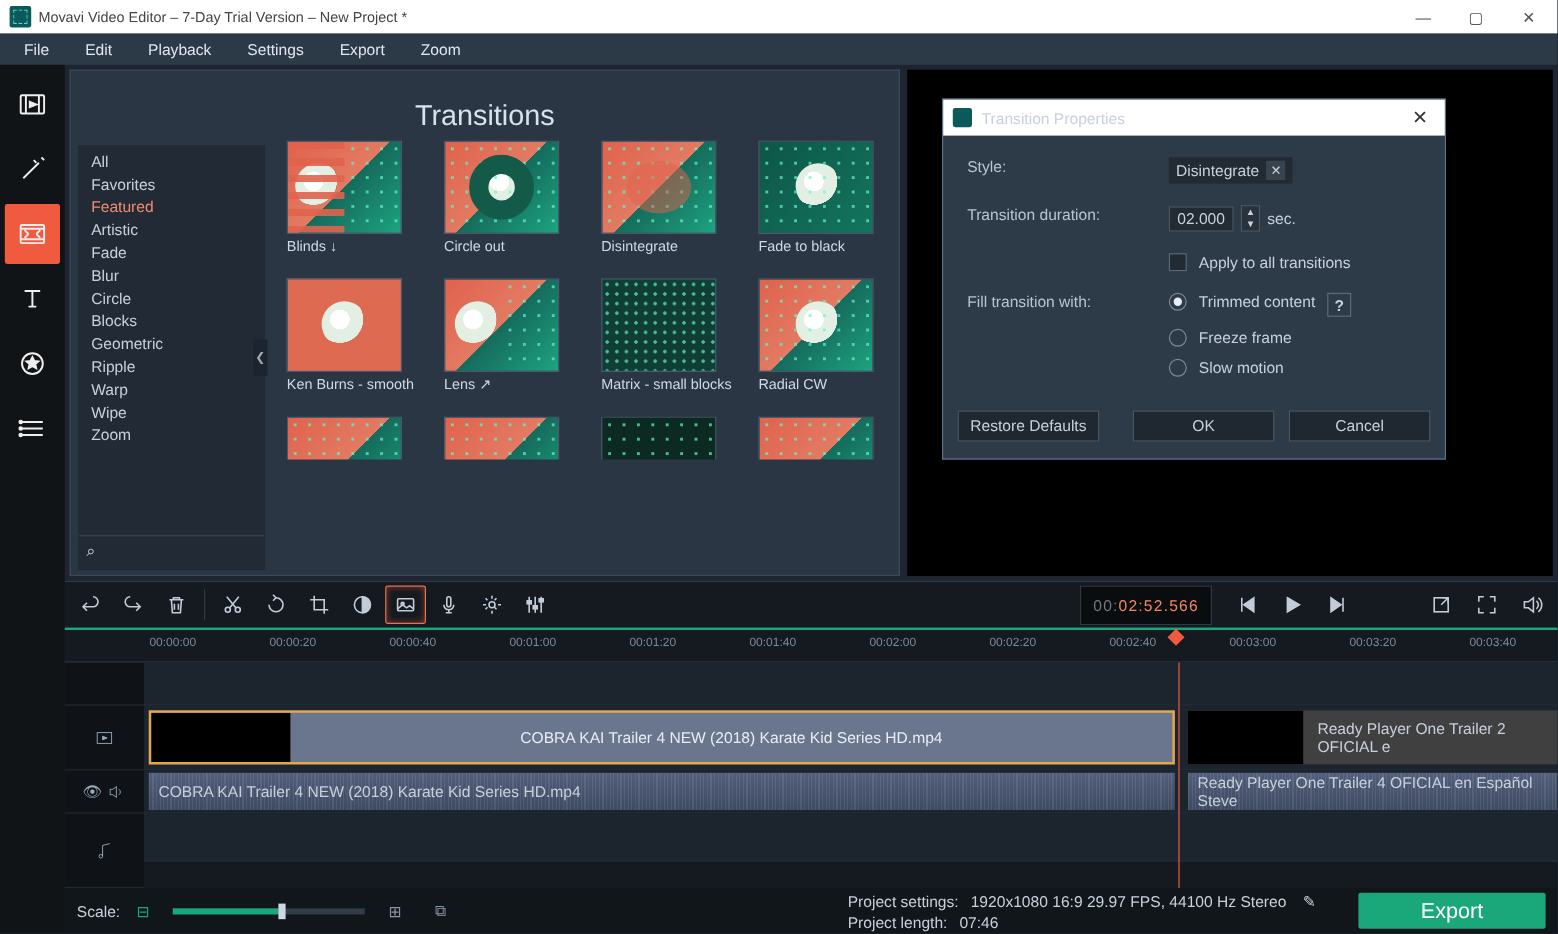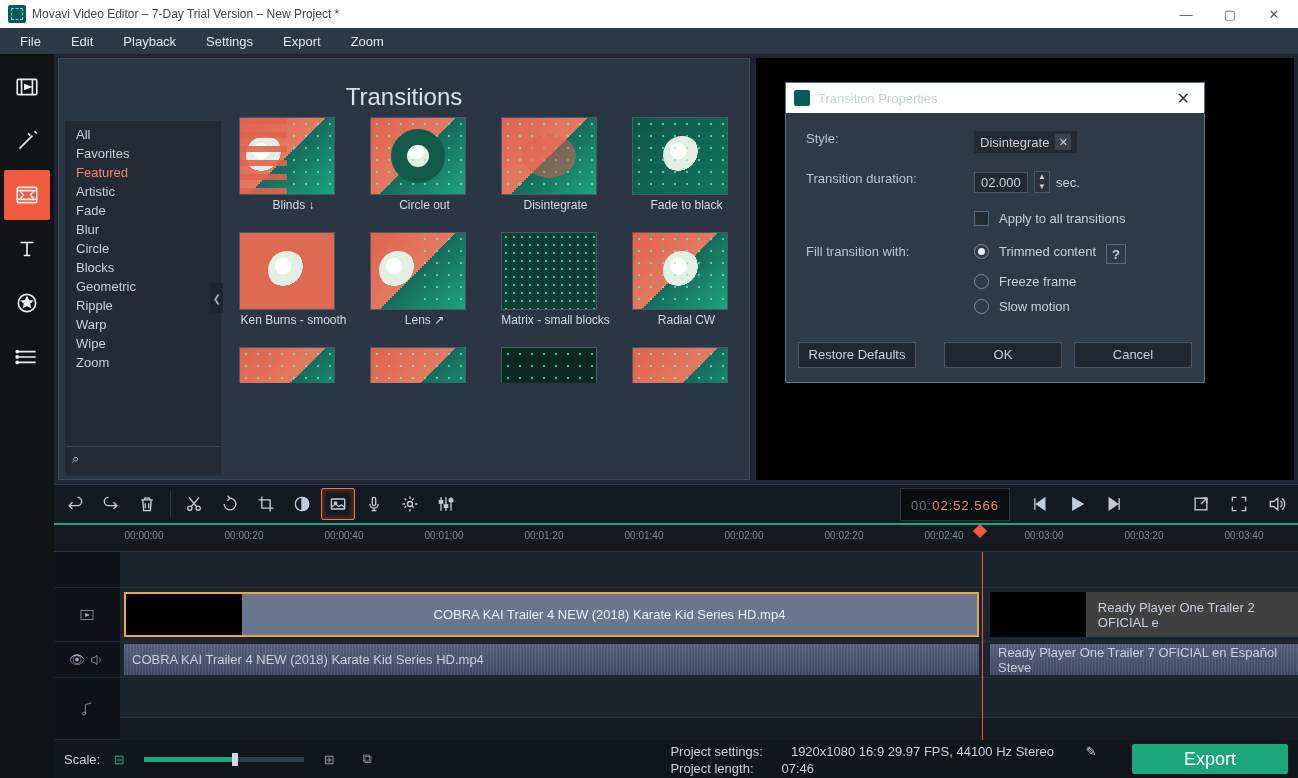--- a/index.html
+++ b/index.html
@@ -27,21 +27,21 @@
 .tp-body{flex:1;display:flex;min-height:0}
 .tp-categories{width:156px;background:#212a35;padding:4px 1px;position:relative;margin:4px 0 4px 6px;display:flex;flex-direction:column}
 .tp-catlist{flex:1;overflow:hidden}
 .tp-categories .cat{padding:2px 10px;font-size:13px;color:#c7d1dd}
 .tp-categories .cat.selected{color:#f28a6f}
 .tp-categories .collapse{position:absolute;right:-2px;top:50%;transform:translateY(-50%);width:12px;height:30px;background:#1b2430;display:flex;align-items:center;justify-content:center;font-size:10px;color:#aaa}
 .tp-search{border-top:1px solid #3a4756;padding:4px 6px;display:flex;align-items:center;gap:6px;color:#7a8a9a}
 .tp-search input{flex:1;background:transparent;border:none;outline:none;color:#ccc}
 .tp-grid{flex:1;overflow:hidden;padding:0 8px 4px 18px}
 .tp-gridrow{display:flex;gap:22px;margin-bottom:6px}
-.thumb-card{width:109px;text-align:center}
+.thumb-card{width:109px;}
 .thumb{width:96px;height:78px;background:linear-gradient(135deg,#e0624d 0%,#e37a62 50%,#156b5c 50%,#1ea380 100%);border:1px solid #4a5a6a;position:relative;overflow:hidden}
 .thumb .flower{position:absolute;width:38px;height:38px;border-radius:50%;background:radial-gradient(circle at 40% 40%,#fff 0 25%,#e4efe4 26% 60%, transparent 61%);filter:blur(.3px)}
 .thumb .sparkle{position:absolute;width:100%;height:100%;background-image:radial-gradient(circle,#5ff8c8 1.2px,transparent 1.6px);background-size:12px 12px;opacity:.7}
 .thumb-label{font-size:12px;color:#d0dae6;margin-top:3px;min-height:28px;line-height:14px}
 .preview-area{flex:1;background:#000;margin:4px 4px 4px 6px;position:relative}
 
 .dialog{position:absolute;left:785px;top:82px;width:420px;background:#2d3a48;border:1px solid #5c7488;box-shadow:0 4px 18px rgba(0,0,0,.5)}
 .dialog .dlg-title{height:30px;background:#fff;color:#222;display:flex;align-items:center;padding:0 8px;font-size:13px}
 .dialog .dlg-title .app-icon{width:16px;height:16px;background:#0a5a5a;margin-right:8px;border-radius:2px}
 .dialog .dlg-title .close{margin-left:auto;font-size:16px;color:#333;padding:0 6px}
@@ -98,21 +98,21 @@
 .clip.a2{left:870px;right:0;top:2px;bottom:2px;background:linear-gradient(#525e7a,#3e4a62);padding:0 8px;color:#dfe6ef}
 .clip .wave{position:absolute;inset:0;background:repeating-linear-gradient(90deg,rgba(255,255,255,.14) 0 1px,transparent 1px 3px);opacity:.6}
 .playline{position:absolute;top:0;bottom:0;width:1px;background:#f05a3e;left:862px}
 .timeline-green{position:absolute;top:-1px;left:0;right:0;height:2px;background:#1aa87a}
 
 .statusbar{height:38px;background:#11161b;display:flex;align-items:center;padding:0 10px;gap:10px}
 .statusbar .slider{width:160px;height:5px;background:#333d48;position:relative;margin:0 6px}
 .statusbar .slider .fill{position:absolute;left:0;top:0;bottom:0;width:55%;background:#1aa87a}
 .statusbar .slider .knob{position:absolute;left:55%;top:-4px;width:6px;height:13px;background:#cfd8e2}
 .settings-text{margin-left:auto;display:flex;flex-direction:column;align-items:flex-start;font-size:12px;color:#b0bcc8;line-height:15px}
-.settings-text .row{display:flex;gap:28px;align-items:center}
+.settings-text .row{display:flex;gap:10px;align-items:center}
 .exportbtn{width:156px;height:30px;background:#1aa87a;color:#fff;font-size:18px;display:flex;align-items:center;justify-content:center;margin-left:22px;border-radius:2px}
 .ico{display:inline-flex;width:18px;height:18px;align-items:center;justify-content:center}
 </style>
 </head>
 <body>
 
 <div class="titlebar">
   <div class="app-icon"></div>
   <div class="title">Movavi Video Editor – 7-Day Trial Version – New Project *</div>
   <div class="winbtn">—</div>
@@ -447,21 +447,21 @@
               <div class="txt">Ready Player One   Trailer 2 OFICIAL e</div>
             </div>
         </div>
         <div class="track audio">
           <div class="clip a1">
               <div class="wave"></div>
               <span style="position:relative">COBRA KAI Trailer 4 NEW (2018) Karate Kid Series HD.mp4</span>
             </div>
           <div class="clip a2">
               <div class="wave"></div>
-              <span style="position:relative">Ready Player One   Trailer 7 OFICIAL en Español   Steve</span>
+              <span style="position:relative">Ready Player One   Trailer 4 OFICIAL en Español   Steve</span>
             </div>
         </div>
         <div class="track music"></div>
         <div class="playline"></div>
       </div>
     </div>
 
     <div class="statusbar">
       <span>Scale:</span>
       <span class="ico" style="color:#1aa87a">⊟</span>

